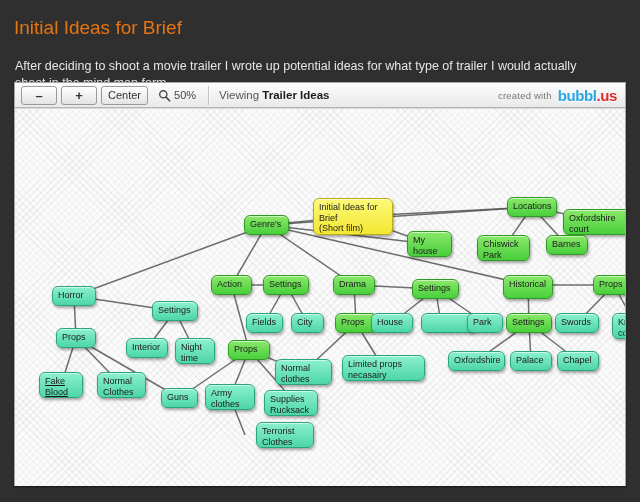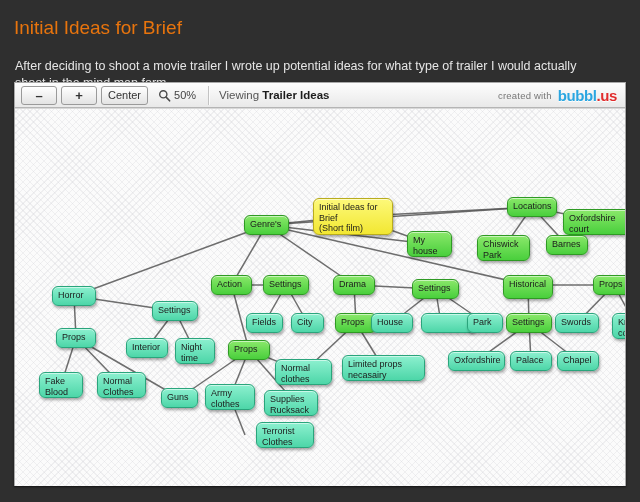--- a/index.html
+++ b/index.html
@@ -219,21 +219,21 @@
           <div class="node c-teal" style="left: 41px; top: 219px; width: 40px; height: 20px;">
             <span>Props</span>
           </div>
           <div class="node c-teal" style="left: 111px; top: 229px; width: 42px; height: 20px;">
             <span>Interior</span>
           </div>
           <div class="node c-teal" style="left: 160px; top: 229px; width: 40px; height: 26px;">
             <span>Night
 time</span>
           </div>
-          <div class="node c-teal" style="left: 24px; top: 263px; width: 44px; height: 26px;">
+          <div class="node c-teal" style="left: 24px; top: 263px; width: 44px; height: 26px; text-decoration: underline;">
             <span>Fake
 Blood</span>
           </div>
           <div class="node c-teal" style="left: 82px; top: 263px; width: 49px; height: 26px;">
             <span>Normal
 Clothes</span>
           </div>
           <div class="node c-green" style="left: 196px; top: 166px; width: 41px; height: 20px;">
             <span>Action</span>
           </div>

